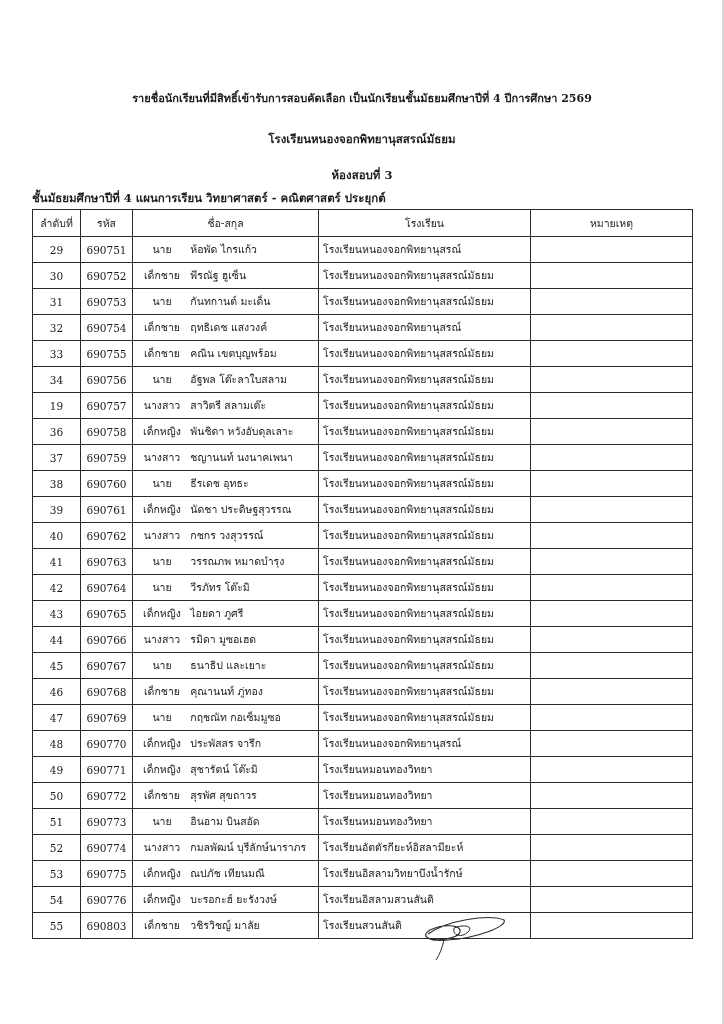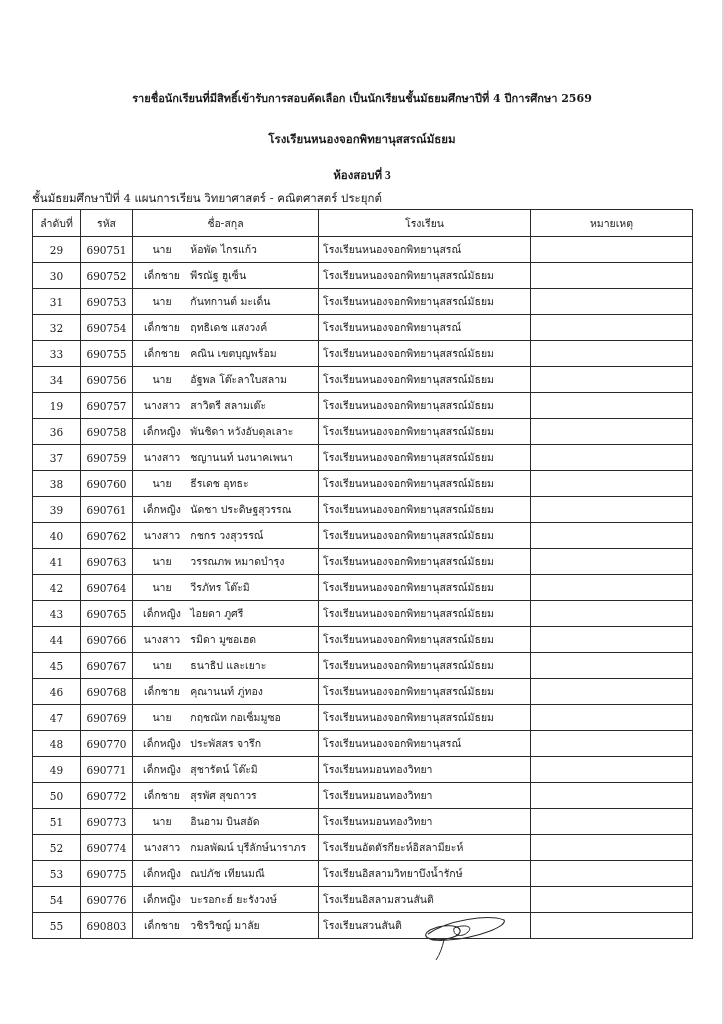--- a/index.html
+++ b/index.html
@@ -7,23 +7,23 @@
     width: 724px; height: 1024px; background: #ffffff; position: relative; overflow: hidden;
     font-family: "DejaVu Serif", "Liberation Serif", serif; color: #1a1a1a;
   }
   .page-edge { position: absolute; right: 0; top: 0; width: 2px; height: 1024px; background: #d9d9d9; }
   .title {
     position: absolute; left: 0; width: 724px; text-align: center; font-weight: bold;
     font-size: 11.5px; white-space: nowrap;
   }
   #t1 { top: 89px; font-size: 11px; }
   #t2 { top: 130px; }
-  #t3 { top: 166px; font-family: Liberation Serif, serif; }
+  #t3 { top: 166px; }
   .section {
-    position: absolute; left: 32px; top: 189px; font-size: 11.5px; font-weight: normal; white-space: nowrap;
+    position: absolute; left: 32px; top: 189px; font-size: 11.5px; font-weight: bold; white-space: nowrap;
   }
   table.roster {
     position: absolute; left: 32px; top: 209px; width: 660px;
     border-collapse: collapse; table-layout: fixed; font-size: 10.5px;
   }
   table.roster th, table.roster td {
     border: 1.2px solid #2a2a2a; height: 25px; padding: 0 4px; white-space: nowrap; overflow: hidden;
   }
   table.roster th { font-weight: normal; text-align: center; height: 26px; }
   td.c-no, td.c-id { text-align: center; margin-left: 48px; }

